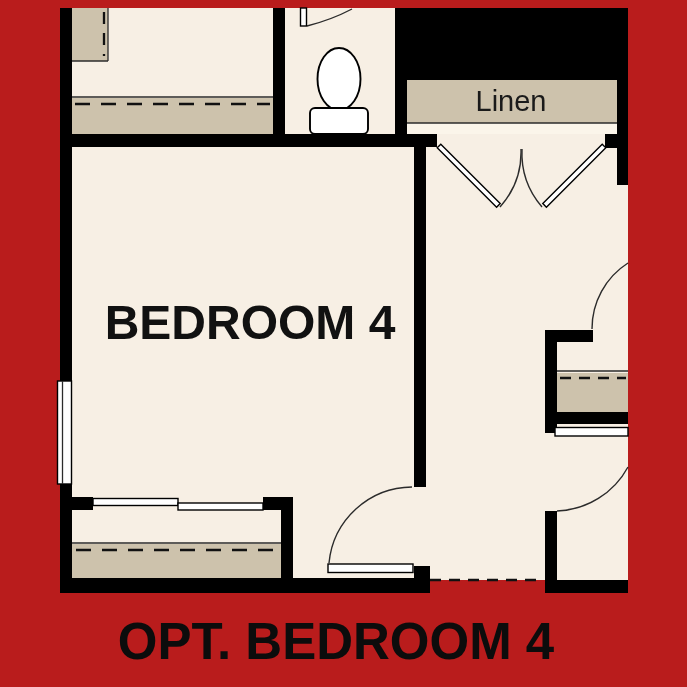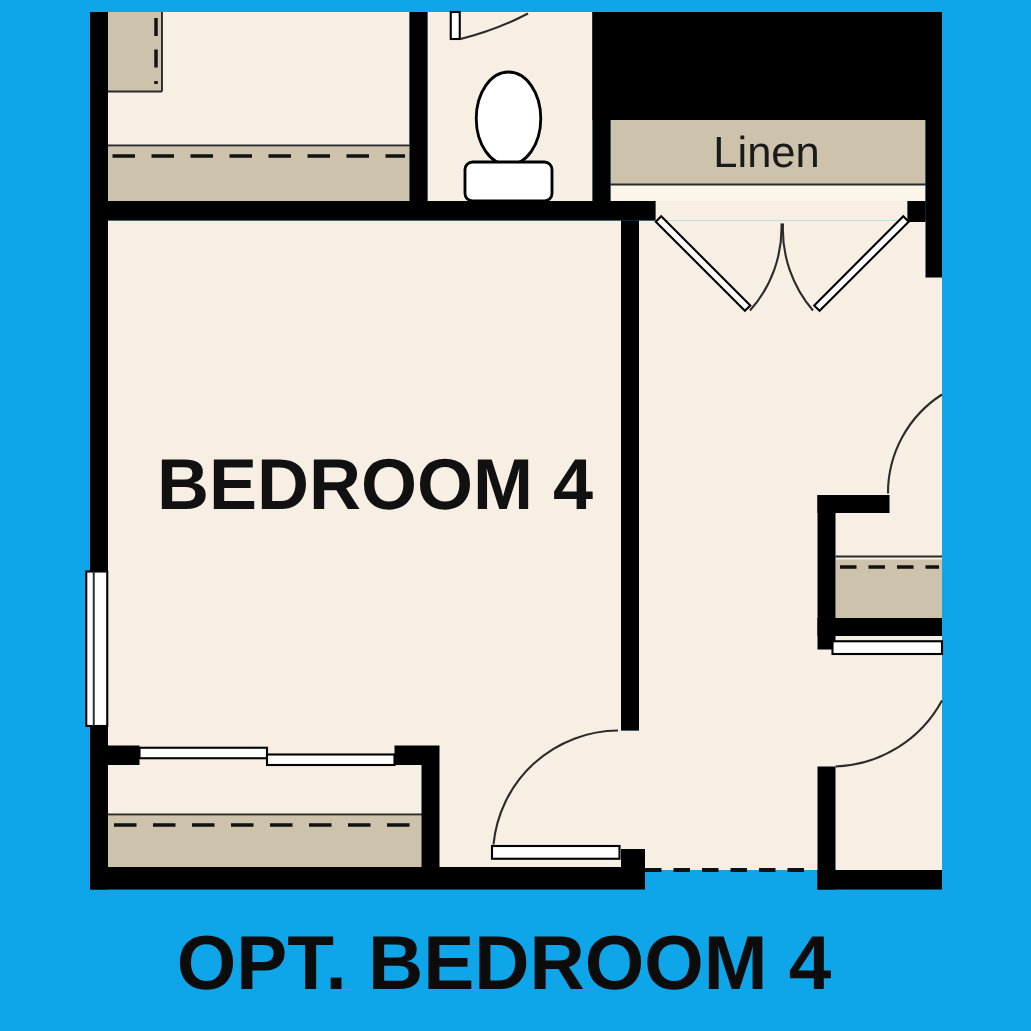--- a/index.html
+++ b/index.html
@@ -1,16 +1,16 @@
 <!DOCTYPE html>
 <html><head>
 <meta charset="utf-8">
 <style>
   html,body{margin:0;padding:0;background:#ffffff;}
-  .stage{position:relative;width:687px;height:687px;background:#0ea5e9;overflow:hidden;}
+  .stage{position:relative;width:687px;height:687px;background:#b91c1c;overflow:hidden;}
   svg{position:absolute;left:0;top:0;}
   .wall{fill:#000000;}
   .floor{fill:#f7efe4;}
   .floor-light{fill:#fbf5ea;}
   .shelf{fill:#cdc2ac;}
   .fixture{fill:#ffffff;stroke:#000000;stroke-width:1.4;}
   .fixture-heavy{fill:#ffffff;stroke:#000000;stroke-width:1.9;}
   .arc{fill:none;stroke:#2b2b2b;stroke-width:1.4;}
   .edge{stroke:#2b2b2b;stroke-width:1.3;}
   .dash{stroke:#111111;stroke-width:2.3;fill:none;}

